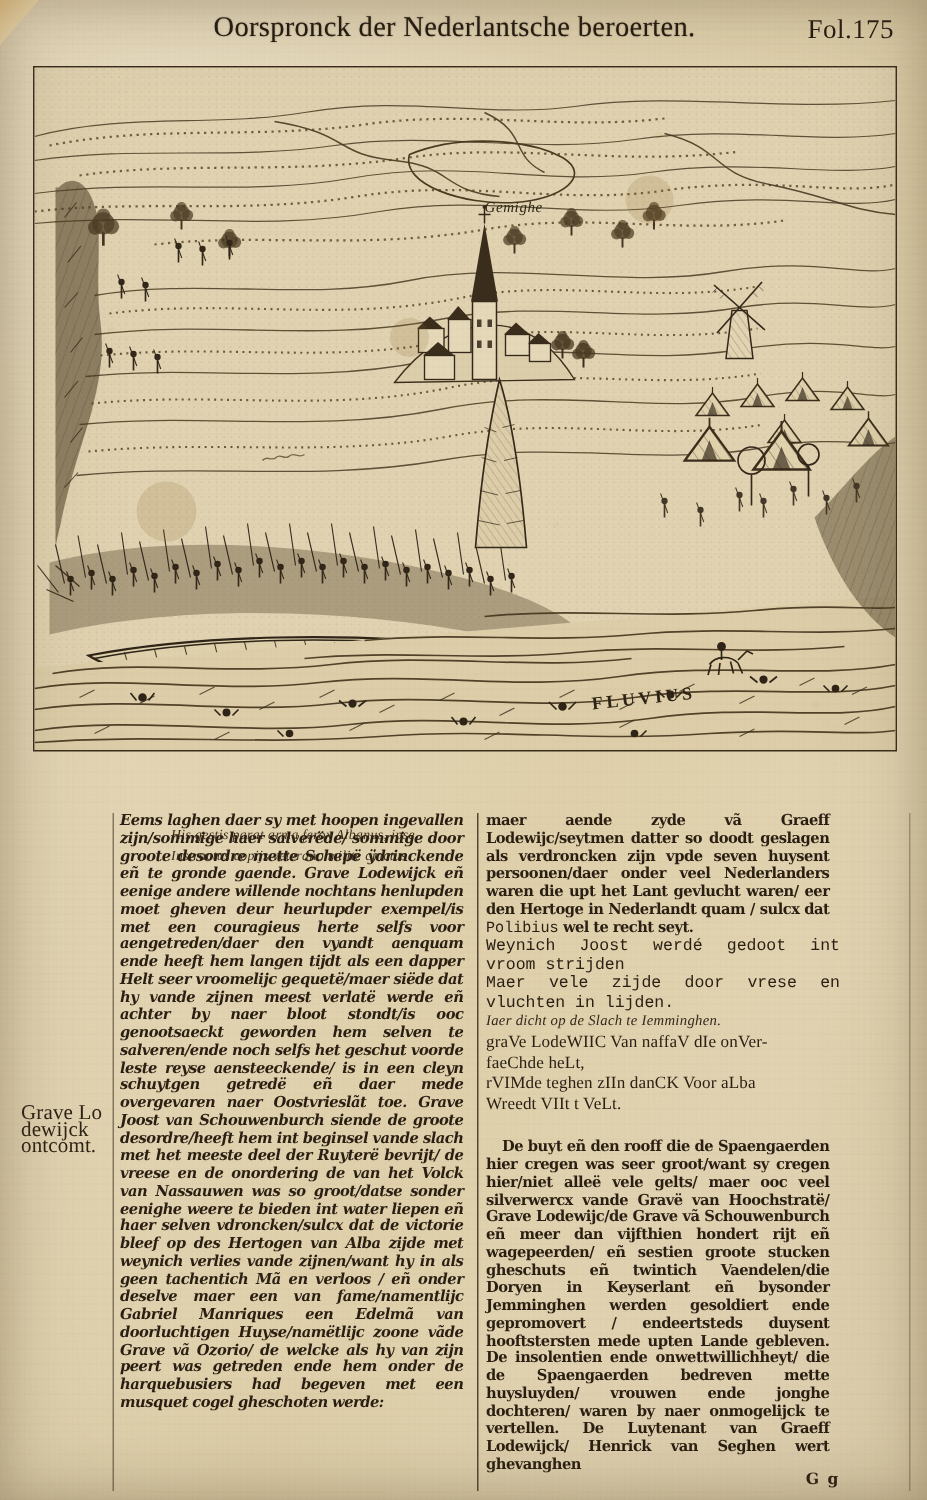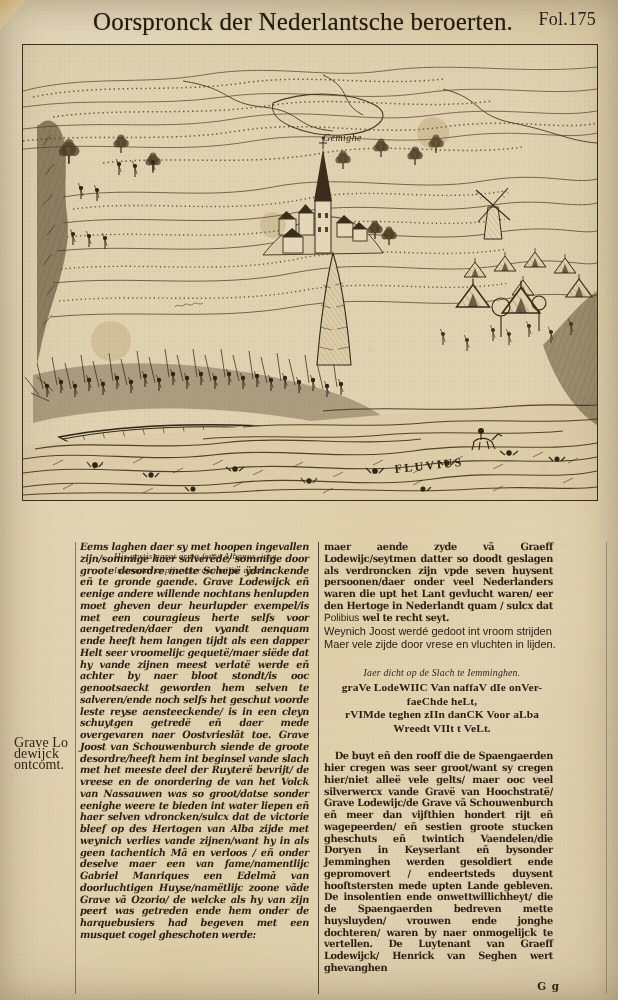--- a/index.html
+++ b/index.html
@@ -39,21 +39,21 @@
     clip-path:polygon(0 0,100% 0,0 100%);opacity:.85;pointer-events:none;
   }
 
   
   .runhead{
     position:absolute;left:0;right:0;top:8px;height:30px;
   }
   .runhead .title{
     position:absolute;left:0;right:12px;text-align:center;
     font-family:"Liberation Serif", serif;
-    font-size:25px;letter-spacing:.2px;color:#221a10;
+    font-size:19px;letter-spacing:.2px;color:#221a10;
     text-shadow:0 0 1px rgba(40,28,12,.5);
   }
   .runhead .folio{
     position:absolute;right:22px;top:1px;
     font-family:"Liberation Serif", serif;font-size:18px;color:#241b11;
     letter-spacing:.3px;
   }
 
   
   .plate{
@@ -98,39 +98,39 @@
     color:#2a1f12;
     letter-spacing:-0.35px;
     word-spacing:-0.2px;
     text-align:justify;
     text-rendering:geometricPrecision;
     transform:scaleX(.97);
     transform-origin:left top;
   }
   .goth p{margin:0;}
   .rom{
-    font-family:Liberation Sans, sans-serif;
+    font-family:Liberation Mono, monospace;
     font-weight:400;
     font-size:11px;
     line-height:12.5px;
     color:#2b2014;
     letter-spacing:0;
     text-align:justify;
     transform:none;
   }
   .rom p{margin:0;}
   .chrono{
     font-family:"Liberation Serif", serif;
     font-size:11.4px;line-height:13.6px;color:#2b2014;
-    text-align:center;margin:1px 0 16px 0;font-weight:bold;
+    margin:1px 0 16px 0;
   }
   .chrono .cline{display:block;letter-spacing:.1px;}
   .chrono-head{
     font-family:"Liberation Serif", serif;font-style:italic;
-    font-size:9.8px;color:#33271a;text-align:center;margin:17px 0 3px 0;letter-spacing:.2px;
+    font-size:9.8px;color:#33271a;text-align:left;margin:0 0 3px 0;letter-spacing:.2px;
   }
 
   
   .marginal{
     position:absolute;left:6px;top:196px;width:60px;
     font-family:"Liberation Serif", serif;
     font-size:14px;line-height:10.8px;color:#2e2316;letter-spacing:.1px;
   }
   .marginal span{display:block;}
 

